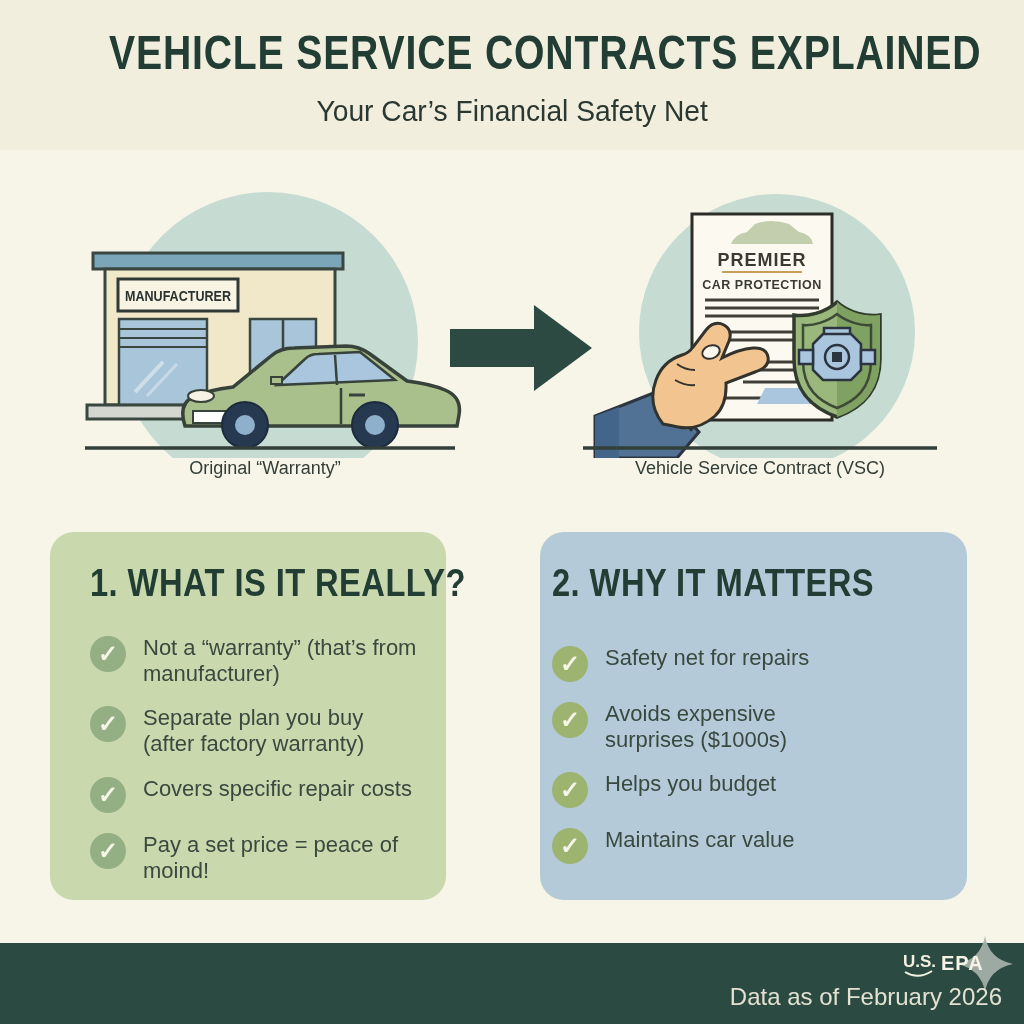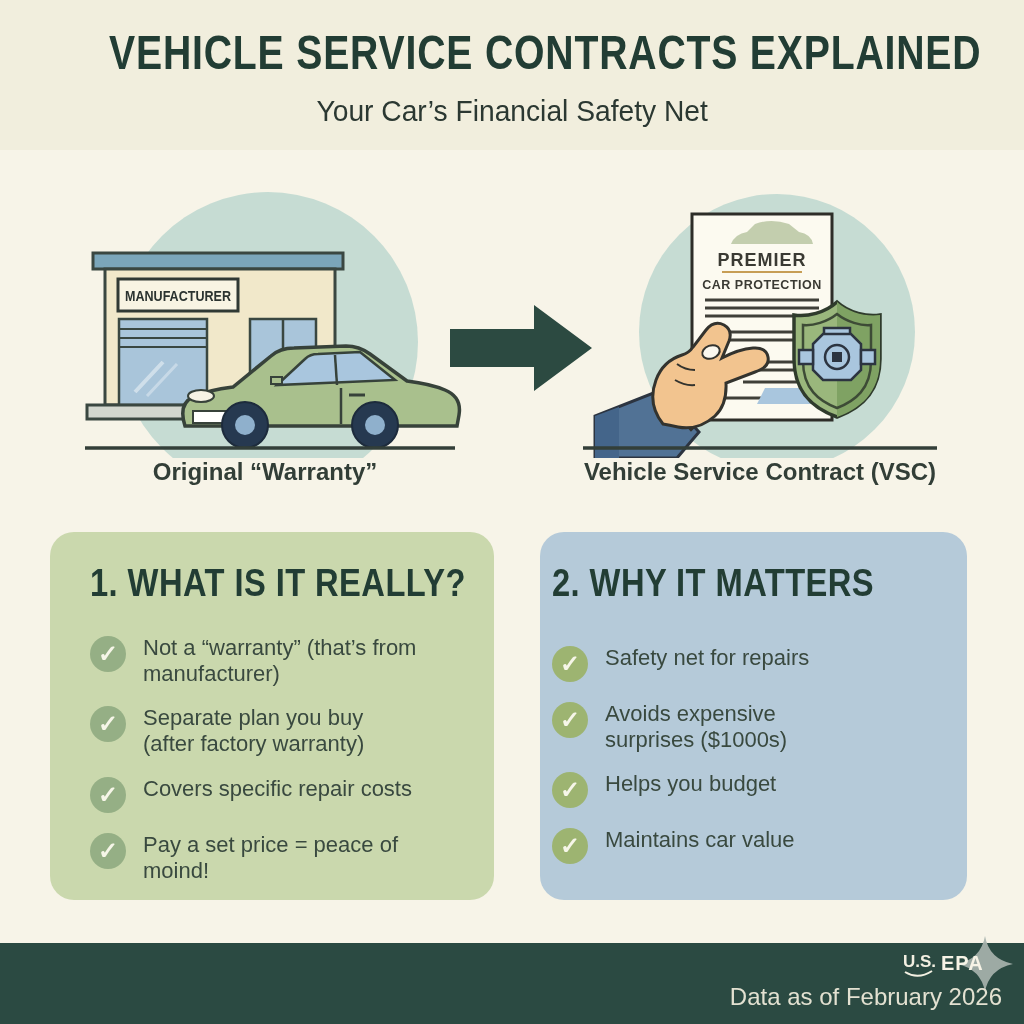--- a/index.html
+++ b/index.html
@@ -6,23 +6,23 @@
   body{width:1024px;height:1024px;font-family:"Liberation Sans",sans-serif;}
   .canvas{position:relative;width:1024px;height:1024px;background:#f7f4e8;overflow:hidden;}
   .header-band{position:absolute;top:0;left:0;width:100%;height:150px;background:#f1eedd;}
   .title-wrap{position:absolute;top:24px;left:0;width:100%;text-align:center;}
   .title-wrap .t{display:inline-block;transform:scaleX(0.8);transform-origin:center;
     font-size:49px;font-weight:800;letter-spacing:1px;color:#223d34;white-space:nowrap;}
   .subtitle-wrap{position:absolute;top:94px;left:0;width:100%;text-align:center;}
   .subtitle-wrap .t{display:inline-block;transform:scaleX(0.94);transform-origin:center;
     font-size:30px;font-weight:500;color:#2b3832;white-space:nowrap;}
   .ill{position:absolute;}
-  .caption{position:absolute;text-align:center;font-size:24px;color:#323e37;font-weight:700;}
+  .caption{position:absolute;text-align:center;font-size:18px;color:#323e37;font-weight:400;}
   .panel{position:absolute;top:532px;height:368px;border-radius:24px;box-sizing:border-box;padding:30px 28px 0 40px;}
-  .panel-green{left:50px;width:444px;background:#cad8ad;}
+  .panel-green{left:50px;width:396px;background:#cad8ad;}
   .panel-blue{left:540px;width:427px;background:#b5cad9;padding-left:12px;}
   .panel h2{margin:0;}
   .panel h2 .t{display:inline-block;transform:scaleX(0.86);transform-origin:left center;
     font-size:38px;font-weight:800;letter-spacing:0.5px;color:#223d34;white-space:nowrap;}
   .panel ul{list-style:none;margin:30px 0 0 0;padding:0;}
   .panel-blue ul{margin-top:40px;}
   .panel li{display:flex;align-items:flex-start;gap:17px;margin-bottom:19px;}
   .check{flex:0 0 36px;width:36px;height:36px;border-radius:50%;display:flex;
     align-items:center;justify-content:center;font-size:24px;font-weight:bold;color:#f6f6e8;margin-top:1px;}
   .panel-green .check{background:#95af85;}

